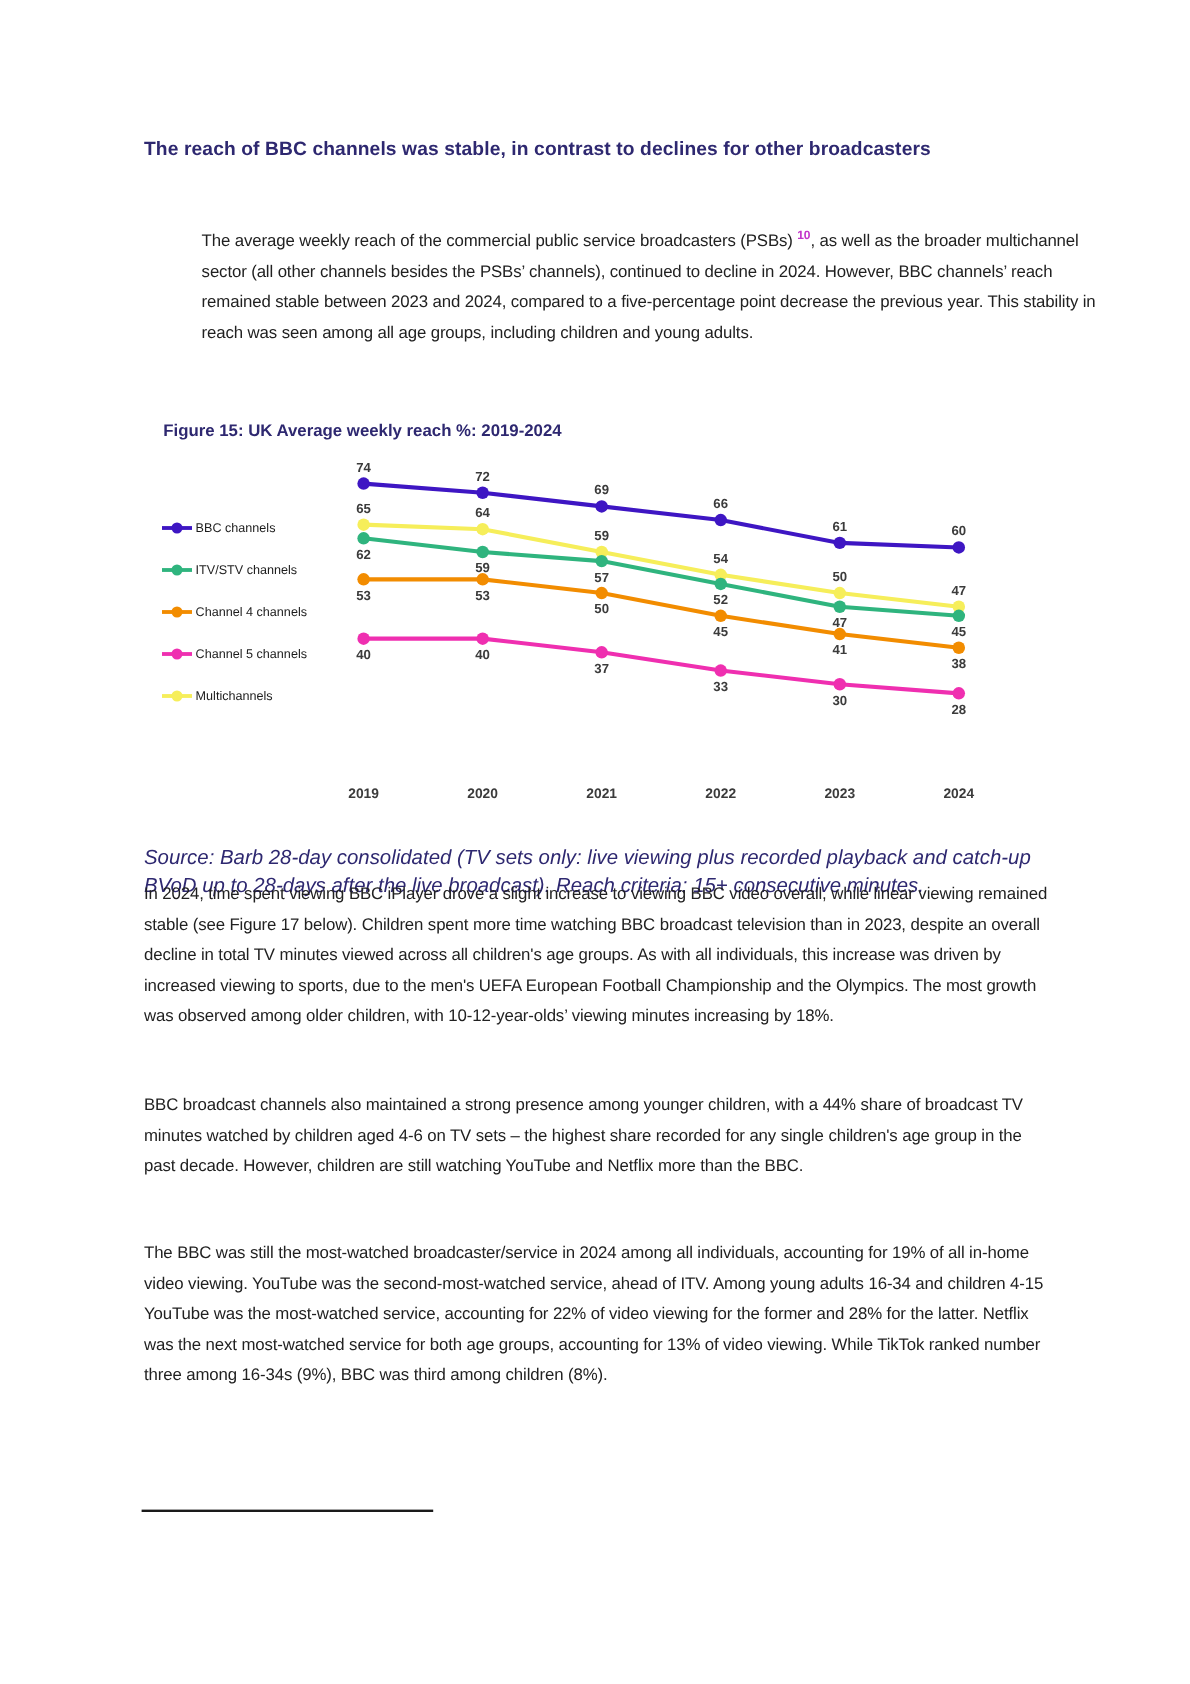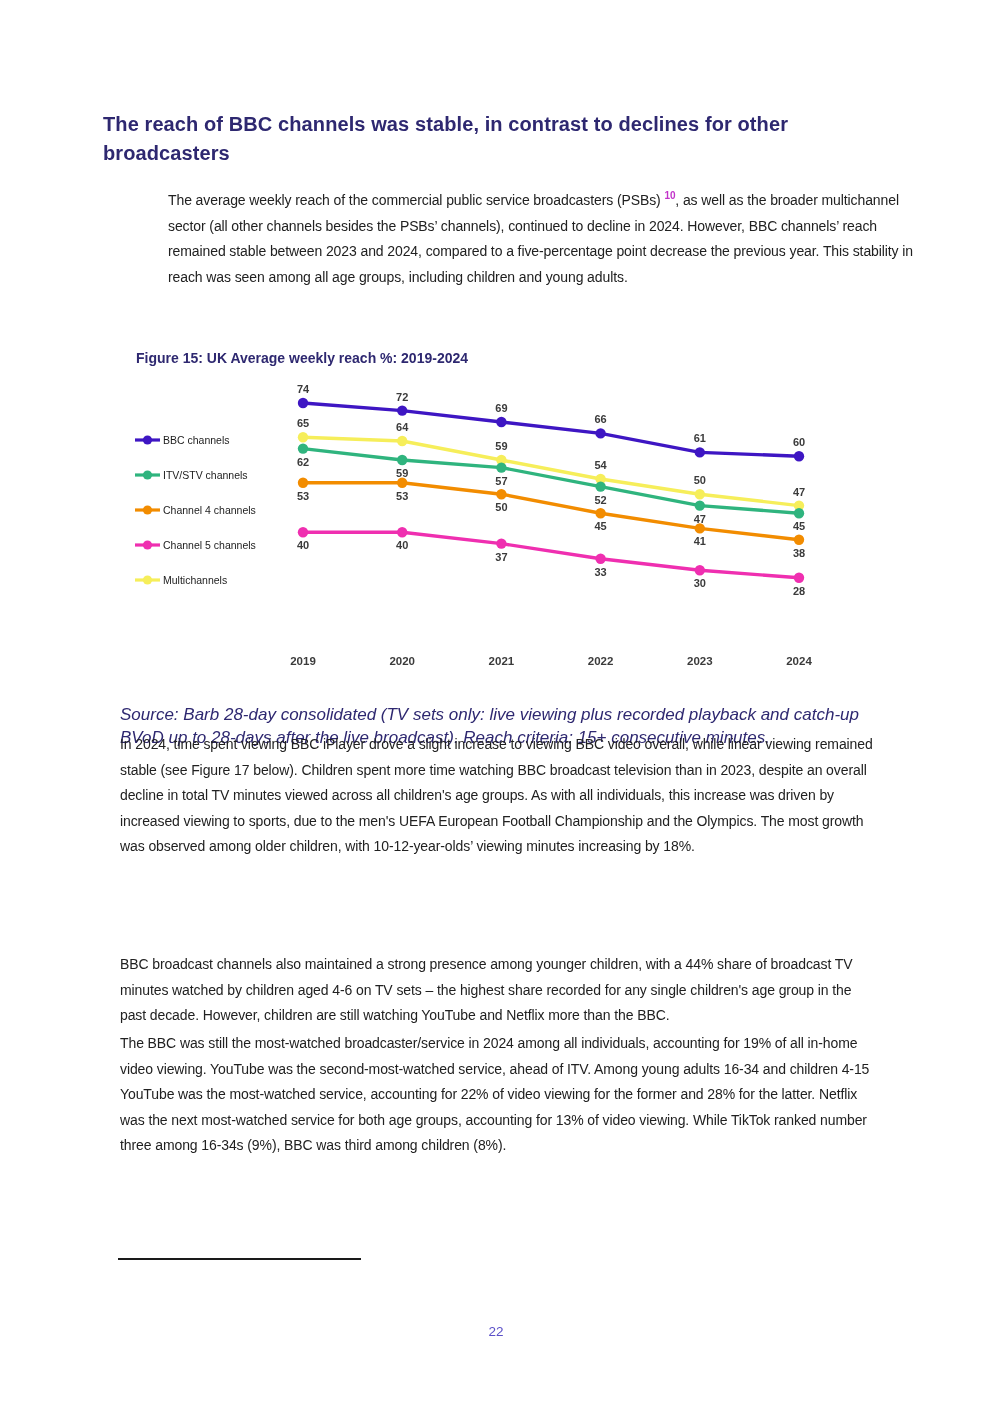--- a/index.html
+++ b/index.html
@@ -5,36 +5,36 @@
   html,body{margin:0;padding:0;background:#ffffff;}
   .page{
     position:relative;
     width:992px;height:1403px;
     background:#ffffff;
     font-family:"Liberation Sans",sans-serif;
     color:var(--body-text,#212121);
     overflow:hidden;
   }
   .page-title{
-    position:absolute;left:103px;top:110px;width:715px;
+    position:absolute;left:120px;top:110px;width:715px;
     margin:0;
-    font-size:20px;line-height:29px;font-weight:700;
+    font-size:16px;line-height:29px;font-weight:700;
     color:var(--heading,#2E2870);
     letter-spacing:0.1px;
   }
   .body-para{
     position:absolute;left:120px;width:755px;
     margin:0;
     font-size:14px;line-height:25.5px;font-weight:400;
     color:var(--body-text,#212121);
     letter-spacing:-0.1px;
   }
   .p1{top:188px;margin-left:48px;}
   .p2{top:732px;}
-  .p3{top:952px;}
+  .p3{top:908px;}
   .p4{top:1031px;}
   .fnref{
     color:var(--footnote-ref,#C233C9);
     font-size:10px;font-weight:700;
     vertical-align:super;line-height:0;
   }
   .figure-caption{
     position:absolute;left:120px;top:334px;width:755px;margin:16px;
     font-size:14px;font-weight:700;
     color:var(--heading,#2E2870);
@@ -204,15 +204,14 @@
 
   <p class="source-note">Source: Barb 28-day consolidated (TV sets only: live viewing plus recorded playback and catch-up BVoD up to 28-days after the live broadcast). Reach criteria: 15+ consecutive minutes.</p>
 
   <p class="body-para p2">In 2024, time spent viewing BBC iPlayer drove a slight increase to viewing BBC video overall, while linear viewing remained stable (see Figure 17 below). Children spent more time watching BBC broadcast television than in 2023, despite an overall decline in total TV minutes viewed across all children's age groups. As with all individuals, this increase was driven by increased viewing to sports, due to the men's UEFA European Football Championship and the Olympics. The most growth was observed among older children, with 10-12-year-olds’ viewing minutes increasing by 18%.</p>
   <p class="body-para p3">BBC broadcast channels also maintained a strong presence among younger children, with a 44% share of broadcast TV minutes watched by children aged 4-6 on TV sets – the highest share recorded for any single children's age group in the past decade. However, children are still watching YouTube and Netflix more than the BBC.</p>
   <p class="body-para p4">The BBC was still the most-watched broadcaster/service in 2024 among all individuals, accounting for 19% of all in-home video viewing. YouTube was the second-most-watched service, ahead of ITV. Among young adults 16-34 and children 4-15 YouTube was the most-watched service, accounting for 22% of video viewing for the former and 28% for the latter. Netflix was the next most-watched service for both age groups, accounting for 13% of video viewing. While TikTok ranked number three among 16-34s (9%), BBC was third among children (8%).</p>
 
   <div class="fn-rule"></div>
 
 
-  <div class="page-number">22</div>
 
 </div>
 
 </body></html>

